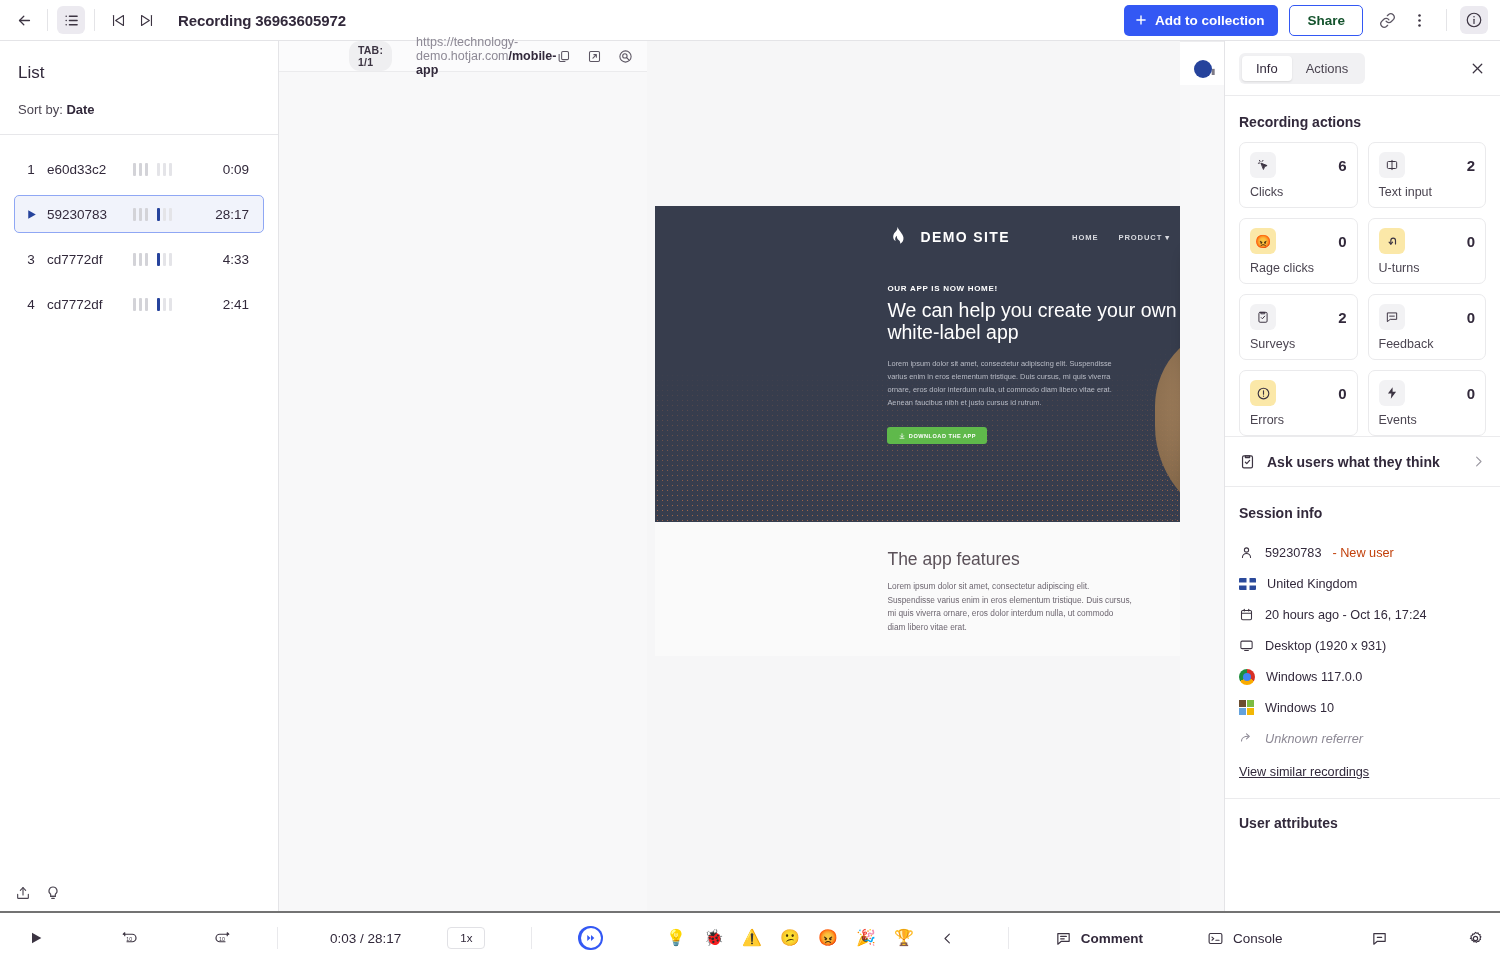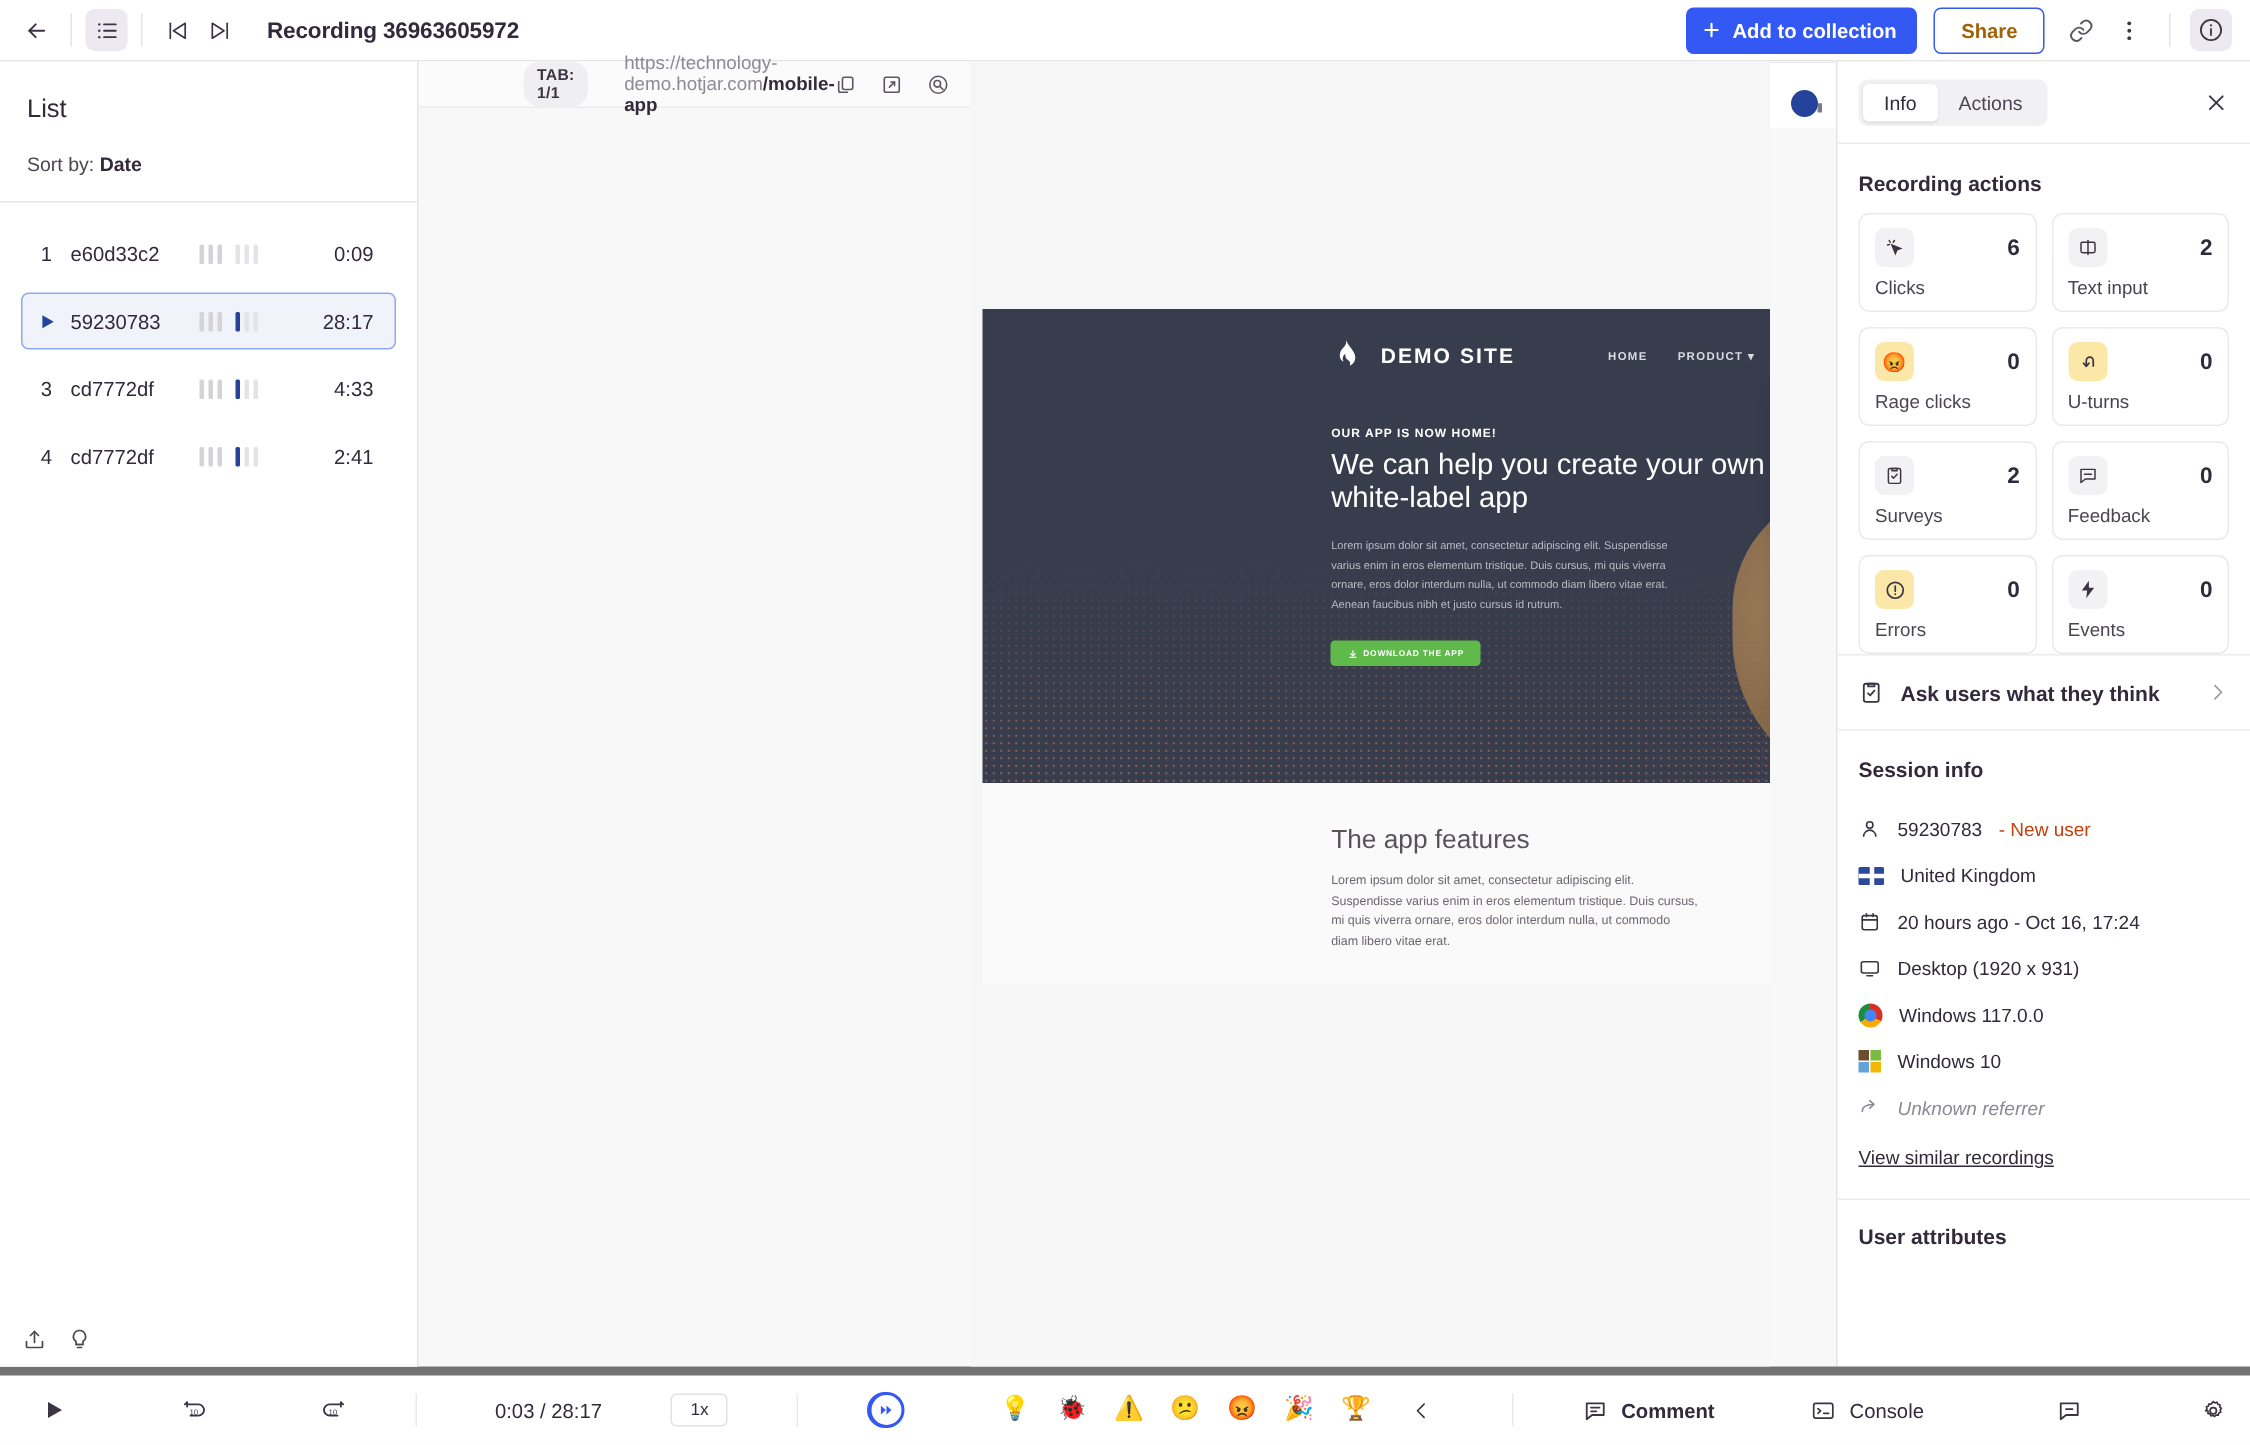--- a/index.html
+++ b/index.html
@@ -31,21 +31,21 @@
     margin-left: 18px; letter-spacing: -0.1px; white-space: nowrap;
   }
   .tb-spacer { flex: 1; }
   .btn-primary {
     background: #3358f4; color: #fff; border: none; border-radius: 5px;
     height: 31px; padding: 0 14px 0 10px; font-size: 13.5px; font-weight: bold;
     display: inline-flex; align-items: center; gap: 7px; cursor: pointer;
     font-family: inherit;
   }
   .btn-outline {
-    background: #fff; color: #a16207; border: 1px solid #3358f4; border-radius: 5px;
+    background: #fff; color: #14532d; border: 1px solid #3358f4; border-radius: 5px;
     height: 31px; padding: 0 17px; font-size: 13.5px; font-weight: bold;
     display: inline-flex; align-items: center; cursor: pointer; font-family: inherit; justify-content: center;
   }
   .tb-icons { display: flex; align-items: center; gap: 4px; margin-left: 10px; }
 
   
   .mainrow { flex: 1; display: flex; min-height: 0; }
 
   
   .sidebar {
@@ -210,21 +210,21 @@
     background: #d8d8dc; border-radius: 2px;
   }
   .tl-knob {
     position: absolute; left: 14px; top: 18px; width: 18px; height: 18px;
     border-radius: 50%; background: #26439c; cursor: pointer; z-index: 3;
   }
   .tl-tiny { position:absolute; left: 31px; top: 25px; font-size: 8px; color: #7d7a86; }
 
   
   .bottombar {
-    height: 52px; flex: 0 0 52px; background: #fff; border-top: 6px solid #737373;
+    height: 52px; flex: 0 0 52px; background: #fff; border-top: 2px solid #737373;
     display: flex; align-items: center; padding: 0 16px; gap: 32px;
   }
   .bb-ic { width: 30px; height: 30px; display:flex; align-items:center; justify-content:center; cursor:pointer; color:#3c3442; }
   .bb-sep { width:1px; height:22px; background:#e9e9ec; margin: 0 14px; }
   .bb-time { font-size: 13.5px; color: #32293b; margin: 0 14px 0 6px; white-space: nowrap;}
   .speed {
     border: 1px solid #e1e1e5; border-radius: 4px; font-size: 11.5px; color: #32293b;
     padding: 4px 12px; cursor:pointer;
   }
   .toggle {

